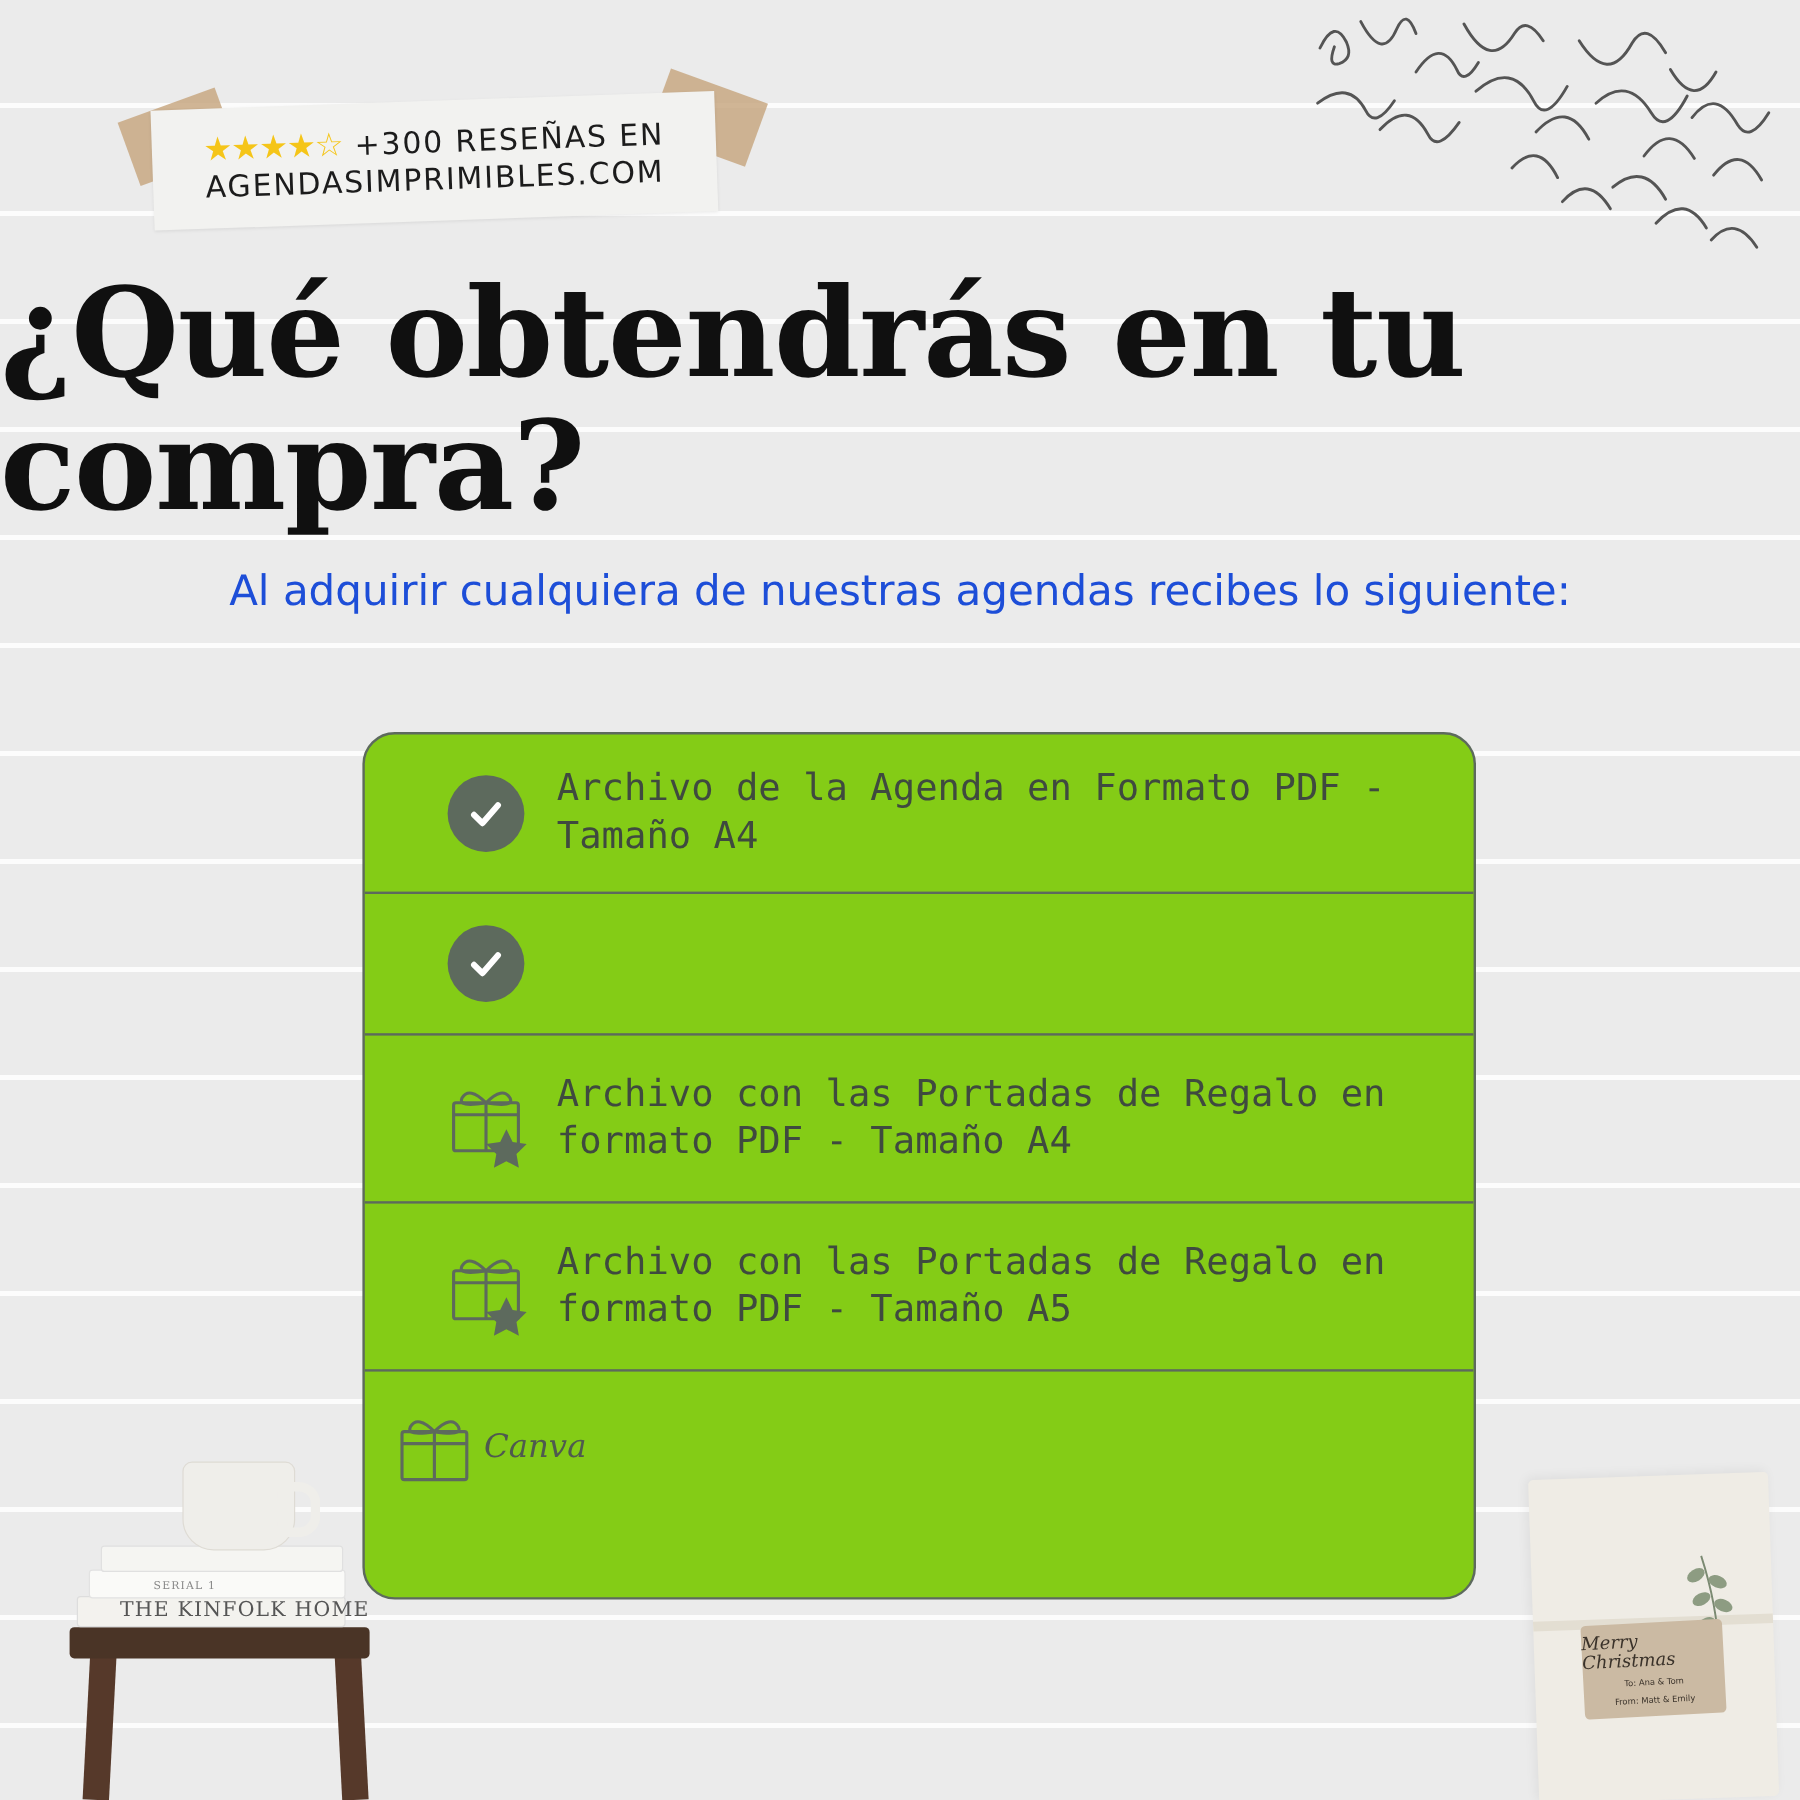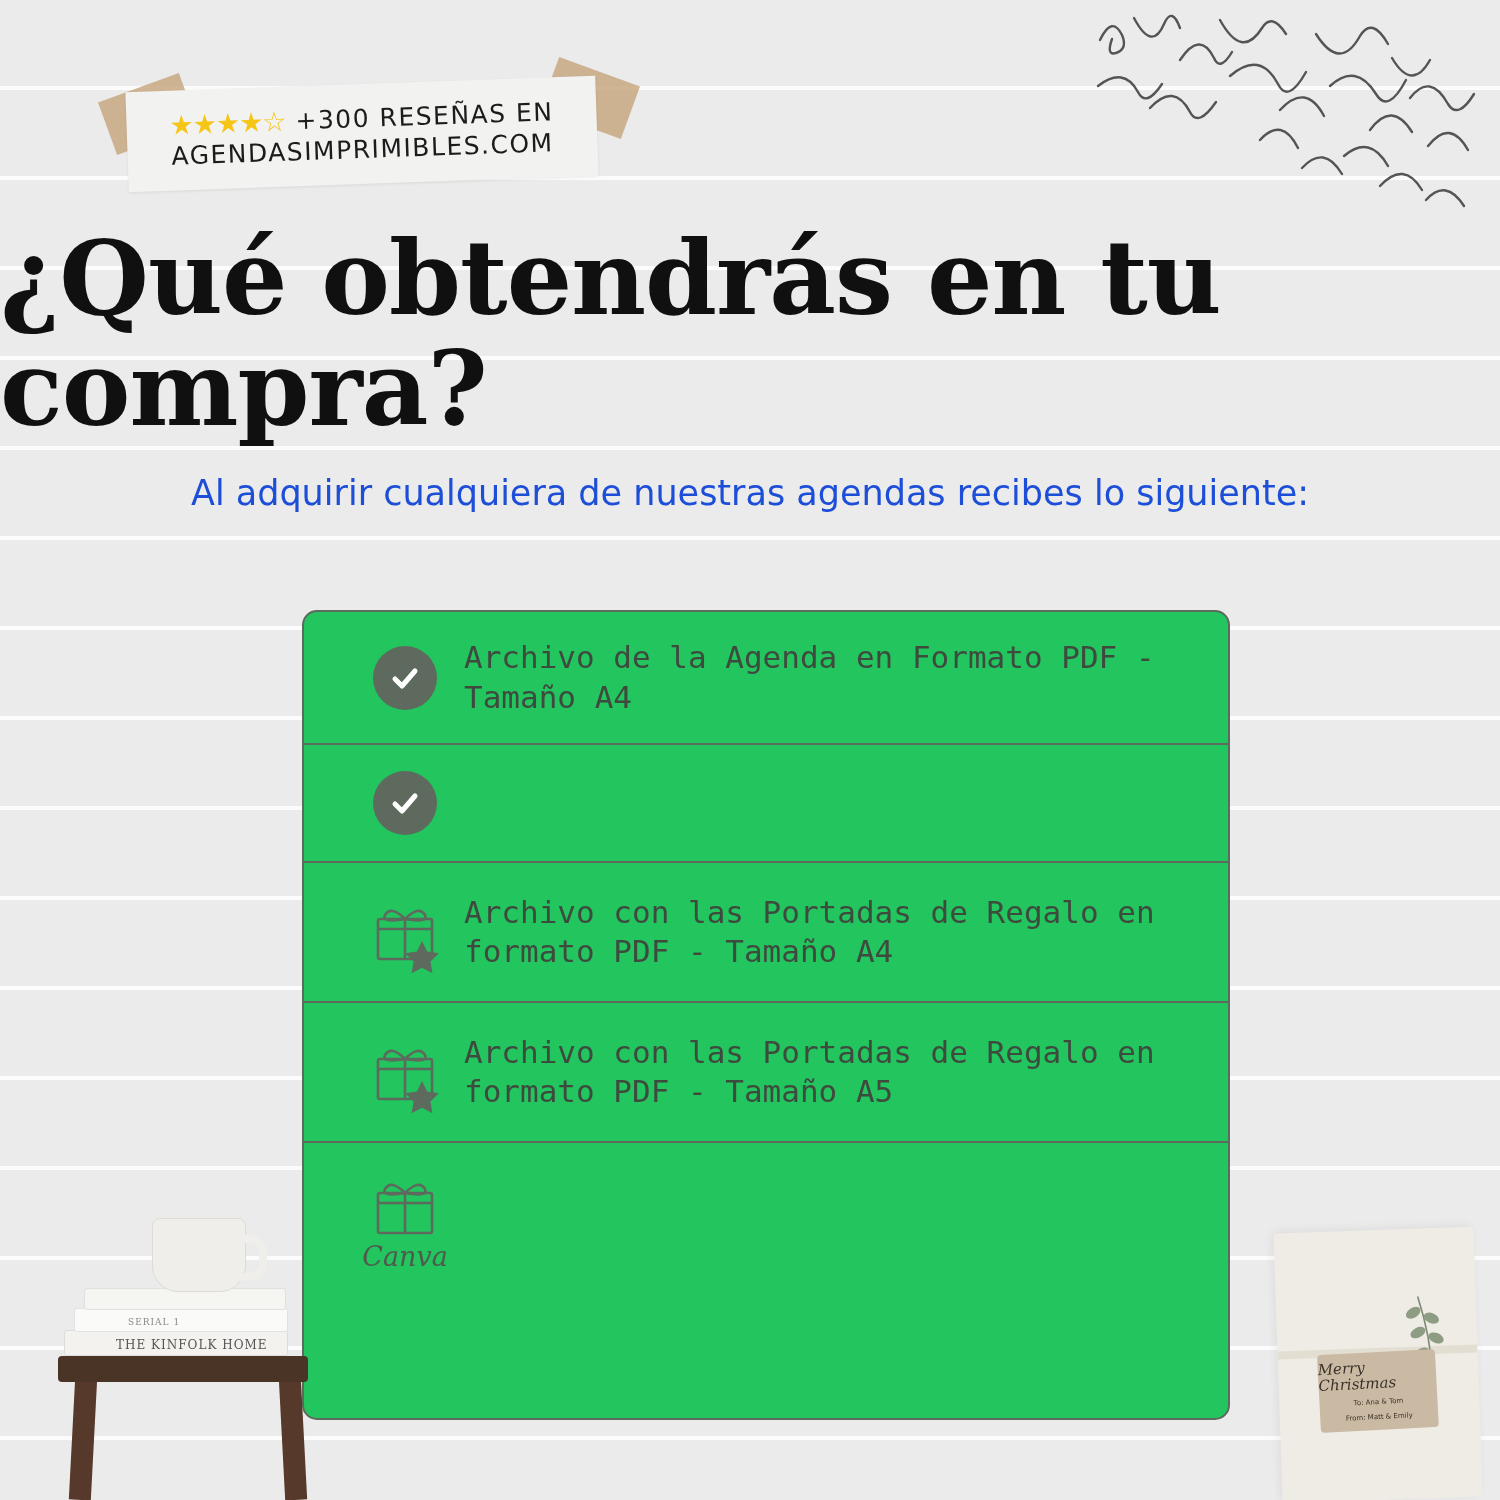--- a/index.html
+++ b/index.html
@@ -130,26 +130,26 @@
     line-height: 1.35;
     color: #1d4ed8;
   }
 
   
   .card {
     position: absolute;
     left: 302px;
     top: 610px;
     width: 928px;
-    background: #22c55e;
+    background: #84cc16;
     border: 2px solid #5d6a5d;
-    border-radius: 15px;
+    border-radius: 27px;
     box-sizing: border-box;
     overflow: hidden;
-    padding-bottom: 120px;
+    padding-bottom: 66px;
   }
   .row {
     display: flex;
     align-items: center;
     padding: 26px 34px 26px 42px;
     border-bottom: 2px solid #5d6a5d;
     min-height: 106px;
     box-sizing: border-box;
   }
   .row:last-child {
@@ -168,21 +168,21 @@
     border-radius: 50%;
     background: #5d6a5d;
     display: flex;
     align-items: center;
     justify-content: center;
   }
   .check svg { display:block; }
   .gift { display:block; }
   .canva-icon {
     display: flex;
-    flex-direction: column;
+    flex-direction: row;
     align-items: center;
   }
   .canva-word {
     font-family: "DejaVu Serif", serif;
     font-style: italic;
     font-size: 27px;
     color: #4f5a4f;
     margin-top: 2px;
   }
   .row-text {
@@ -221,24 +221,24 @@
   .stool-leg.r { right: 36px; transform: rotate(-3deg); }
   .book {
     position: absolute;
     border-radius: 3px;
   }
   .book.b1 { left: 24px; bottom: 144px; width: 222px; height: 24px; background: #f3f2ee; border:1px solid #ddd; }
   .book.b2 { left: 34px; bottom: 168px; width: 212px; height: 22px; background: #fafaf8; border:1px solid #e2e2e2; }
   .book.b3 { left: 44px; bottom: 190px; width: 200px; height: 20px; background: #f5f5f2; border:1px solid #e0e0e0; }
   .book-label {
     position: absolute;
-    left: 76px;
+    left: 60px;
     bottom: 148px;
     font-family: "DejaVu Serif", serif;
-    font-size: 12px;
+    font-size: 17px;
     letter-spacing: 1px;
     color: #555;
     margin-top: 27px;
   }
   .book-label2 {
     position: absolute;
     left: 88px;
     bottom: 173px;
     font-family: "DejaVu Serif", serif;
     font-size: 9px;

